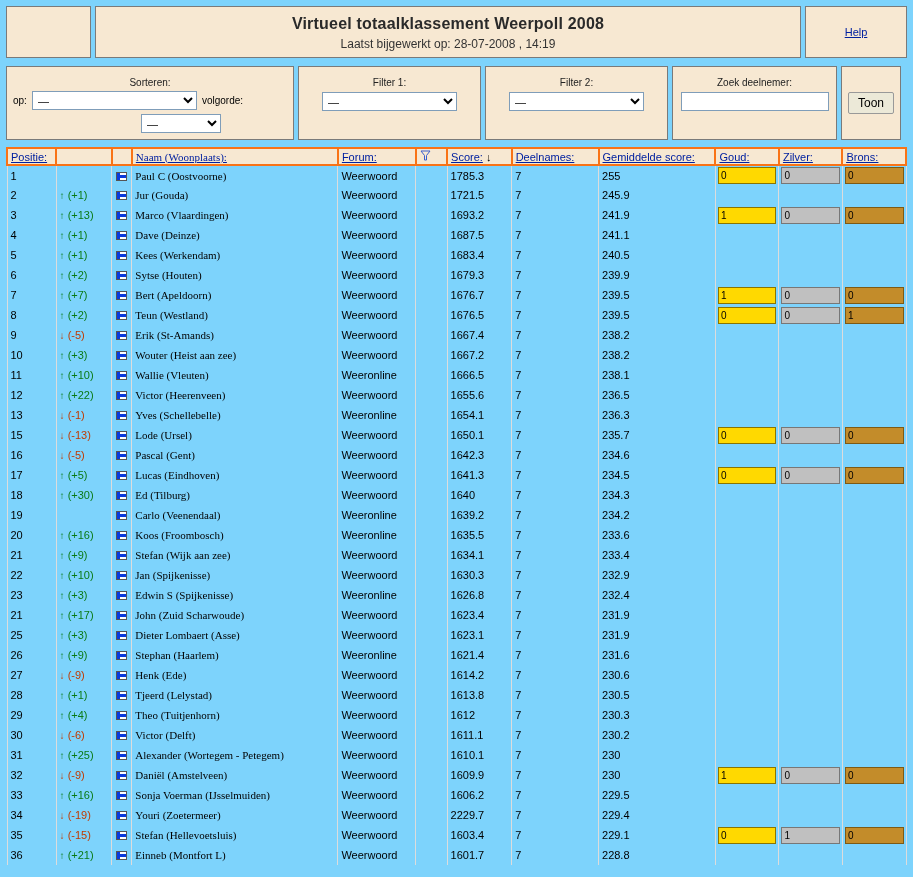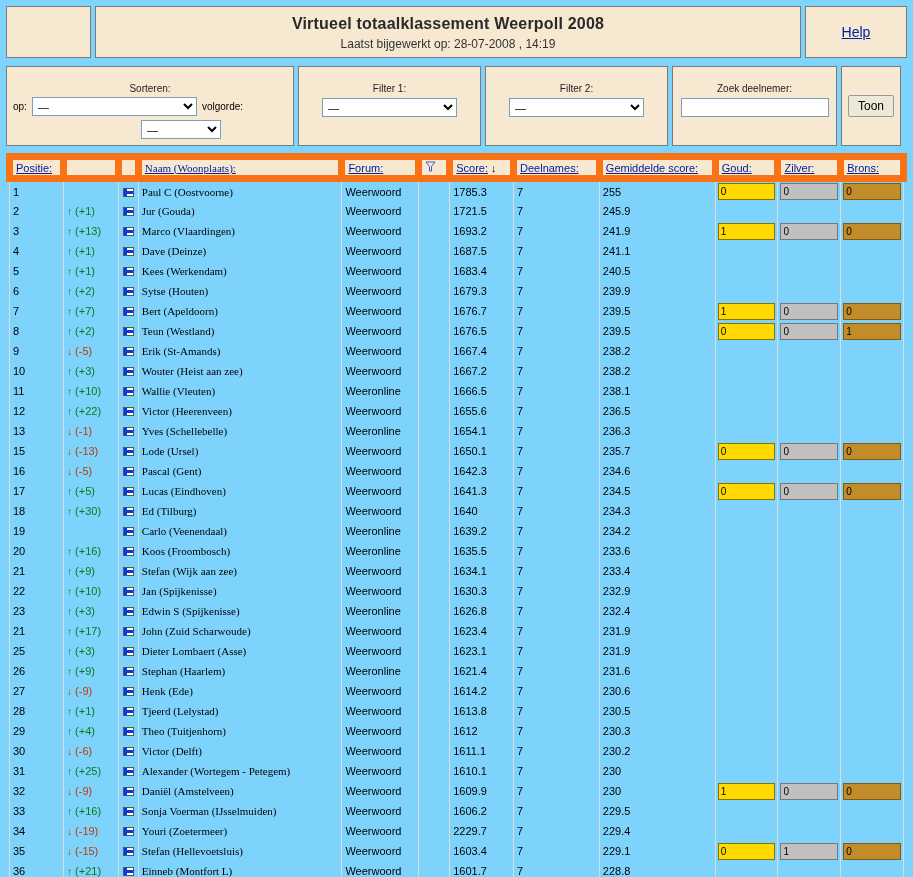--- a/index.html
+++ b/index.html
@@ -47,42 +47,42 @@
     color: #333;
   }
   .hdr-right {
     width: 102px;
     display: flex;
     align-items: center;
     justify-content: center;
   }
   .hdr-right a {
     color: #0020a0;
-    font-size: 14px;
+    font-size: 11px;
     text-decoration: underline;
   }
 
   
   .controls-row {
     display: flex;
     gap: 4px;
     width: 901px;
     margin-top: 8px;
     align-items: stretch;
   }
   .ctrl {
     border: 1px solid #7a7a7a;
     background: #f7e8d2;
     position: relative;
   }
   .ctrl-title {
     text-align: center;
     font-size: 10px;
     color: #222;
-    padding-top: 16px;
+    padding-top: 10px;
   }
   .ctrl-sort { width: 288px; padding: 0 6px 6px 6px; }
   .sort-line {
     display: flex;
     align-items: center;
     gap: 5px;
     margin-top: 3px;
     font-size: 10px;
   }
   .sort-line2 {
@@ -136,21 +136,21 @@
 
   
   table.grid {
     width: 901px;
     border-collapse: collapse;
     margin-top: 7px;
     font-size: 11px;
   }
   table.grid th {
     background: #f7e8d2;
-    border: 7px solid #f97316;
+    border: 2px solid #f97316;
     text-align: left;
     padding: 1px 3px;
     font-weight: normal;
     height: 16px;
     white-space: nowrap;
   }
   table.grid th a, .lnk {
     color: #0020a0;
     text-decoration: underline;
     font-size: 11px;

